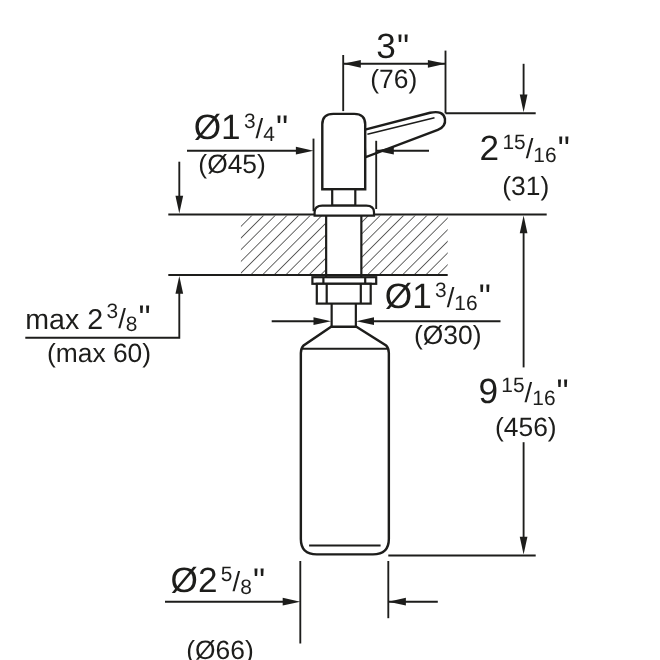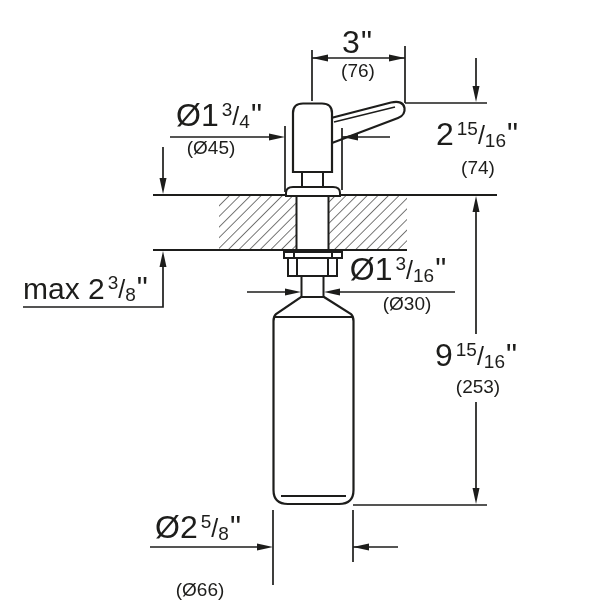--- a/index.html
+++ b/index.html
@@ -7,29 +7,29 @@
     position:relative;width:600px;height:600px;background:#ffffff;
     font-family:"Liberation Sans", sans-serif;color:#1d1d1b;overflow:hidden;
   }
   svg{position:absolute;left:0;top:0;}
   .dim-label{
     position:absolute;white-space:nowrap;line-height:1;
     font-size:32px;color:#1d1d1b;transform:translateX(-50%);
   }
   .dim-label.left-anchor{transform:none;}
   .dim-label .v{font-size:32px;}
-  .dim-label.small .v{font-size:30px;}
+  .dim-label.small .v{font-size:26px;}
   .dim-label .sup{font-size:19px;vertical-align:10px;margin-left:3px;}
   .dim-label .slash{font-size:25px;vertical-align:1px;}
   .dim-label .sub{font-size:19px;vertical-align:-2px;}
   .dim-label .unit{font-size:31px;margin-left:1px;}
   .dim-label .sup:empty,.dim-label .slash:empty,.dim-label .sub:empty{margin:0;}
   .dim-mm{
     position:absolute;white-space:nowrap;line-height:1;
-    font-size:19px;color:#1d1d1b;transform:translateX(-50%);
+    font-size:24px;color:#1d1d1b;transform:translateX(-50%);
   }
 </style>
 </head>
 <body>
 
 <div class="canvas">
 
   <svg width="600" height="600" viewBox="0 0 600 600">
     <defs>
       <pattern id="hatch" patternUnits="userSpaceOnUse" width="7.5" height="7.5" patternTransform="rotate(45)">
@@ -128,29 +128,30 @@
       <line x1="353" y1="547" x2="398" y2="547"></line>
       <polygon points="273,547 257,543.5 257,550.5" stroke="none"></polygon>
       <polygon points="353,547 369,543.5 369,550.5" stroke="none"></polygon>
     </g>
   </svg>
 
   <div class="dim-label" style="left:357px;top:26px"><span class="v">3</span><span class="sup"></span><span class="slash"></span><span class="sub"></span><span class="unit">"</span></div>
   <div class="dim-mm" style="left:358px;top:61px">(76)</div>
 
   <div class="dim-label" style="left:477px;top:118px"><span class="v">2</span><span class="sup">15</span><span class="slash">/</span><span class="sub">16</span><span class="unit">"</span></div>
-  <div class="dim-mm" style="left:478px;top:158px">(74)</div>
+  <div class="dim-mm" style="left:478px;top:158px">(31)</div>
 
   <div class="dim-label" style="left:219px;top:99px"><span class="v">Ø1</span><span class="sup">3</span><span class="slash">/</span><span class="sub">4</span><span class="unit">"</span></div>
   <div class="dim-mm" style="left:211px;top:138px">(Ø45)</div>
 
   <div class="dim-label small left-anchor" style="left:23px;top:272px"><span class="v">max 2</span><span class="sup">3</span><span class="slash">/</span><span class="sub">8</span><span class="unit">"</span></div>
+  <div class="dim-mm" style="left:90px;top:310px">(max 60)</div>
 
   <div class="dim-label" style="left:398px;top:253px"><span class="v">Ø1</span><span class="sup">3</span><span class="slash">/</span><span class="sub">16</span><span class="unit">"</span></div>
   <div class="dim-mm" style="left:407px;top:294px">(Ø30)</div>
 
   <div class="dim-label" style="left:476px;top:339px"><span class="v">9</span><span class="sup">15</span><span class="slash">/</span><span class="sub">16</span><span class="unit">"</span></div>
-  <div class="dim-mm" style="left:478px;top:377px">(253)</div>
+  <div class="dim-mm" style="left:478px;top:377px">(456)</div>
 
   <div class="dim-label" style="left:198px;top:511px"><span class="v">Ø2</span><span class="sup">5</span><span class="slash">/</span><span class="sub">8</span><span class="unit">"</span></div>
   <div class="dim-mm" style="left:200px;top:580px">(Ø66)</div>
 
 </div>
 
 </body></html>

